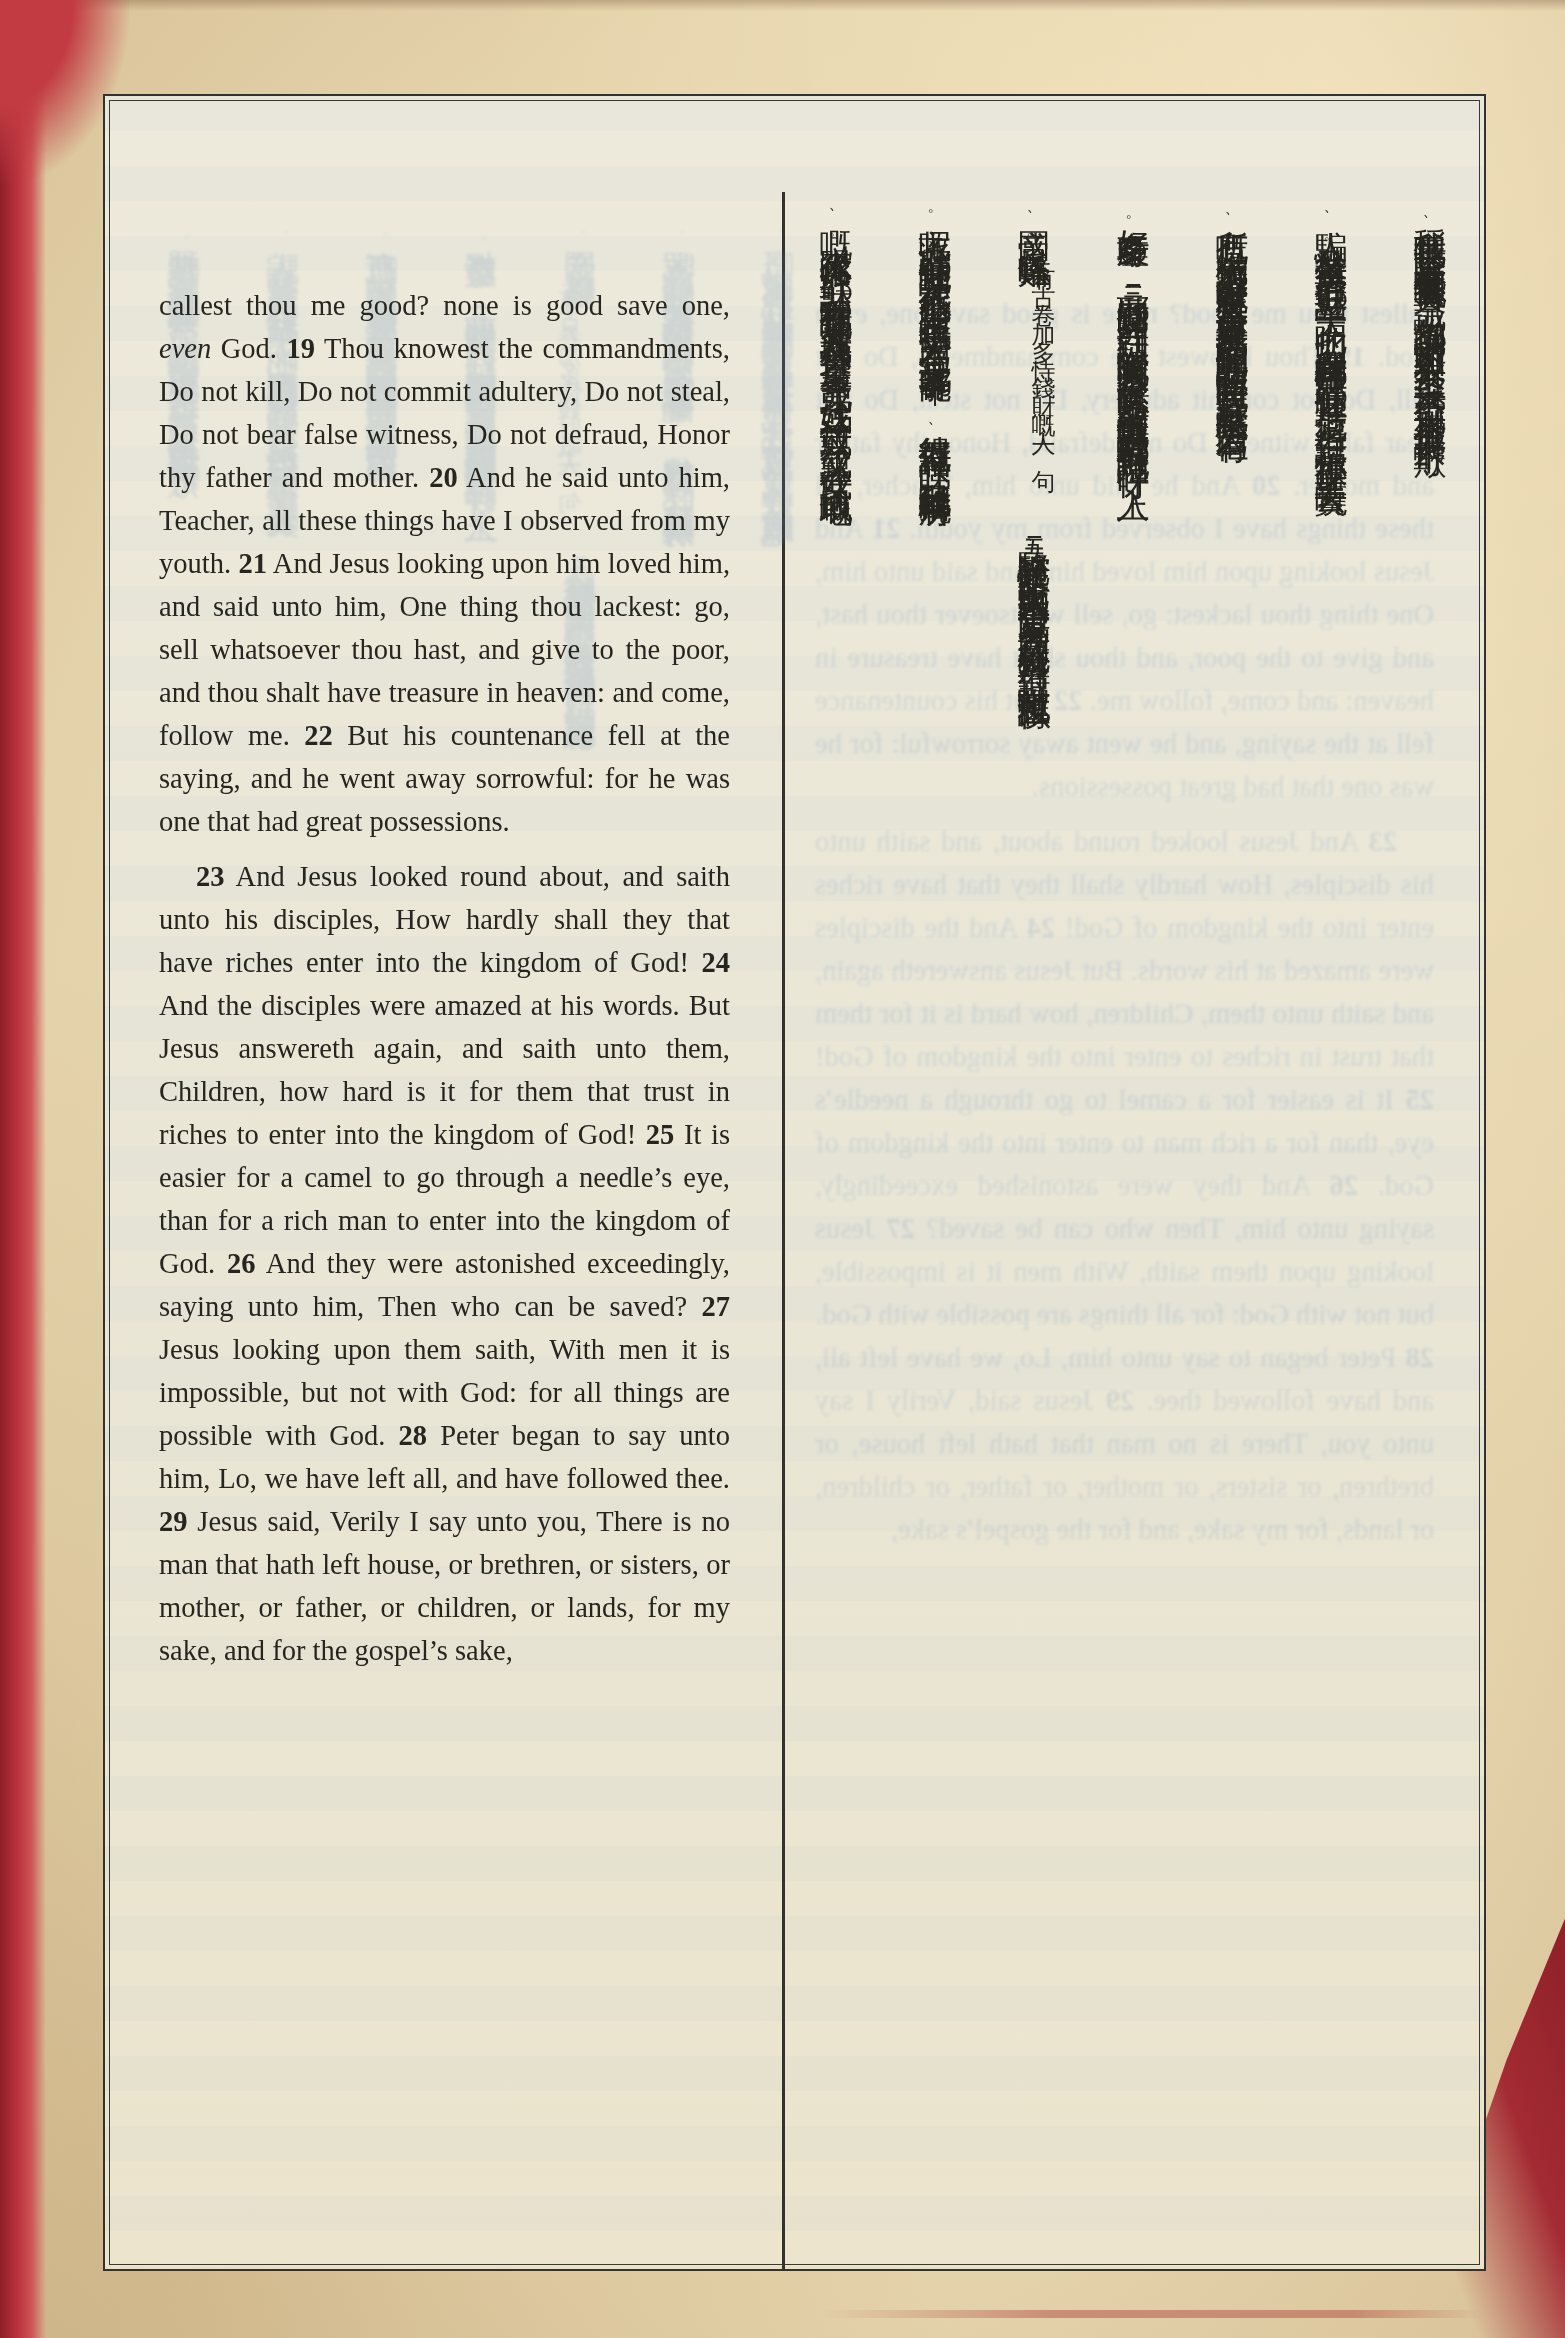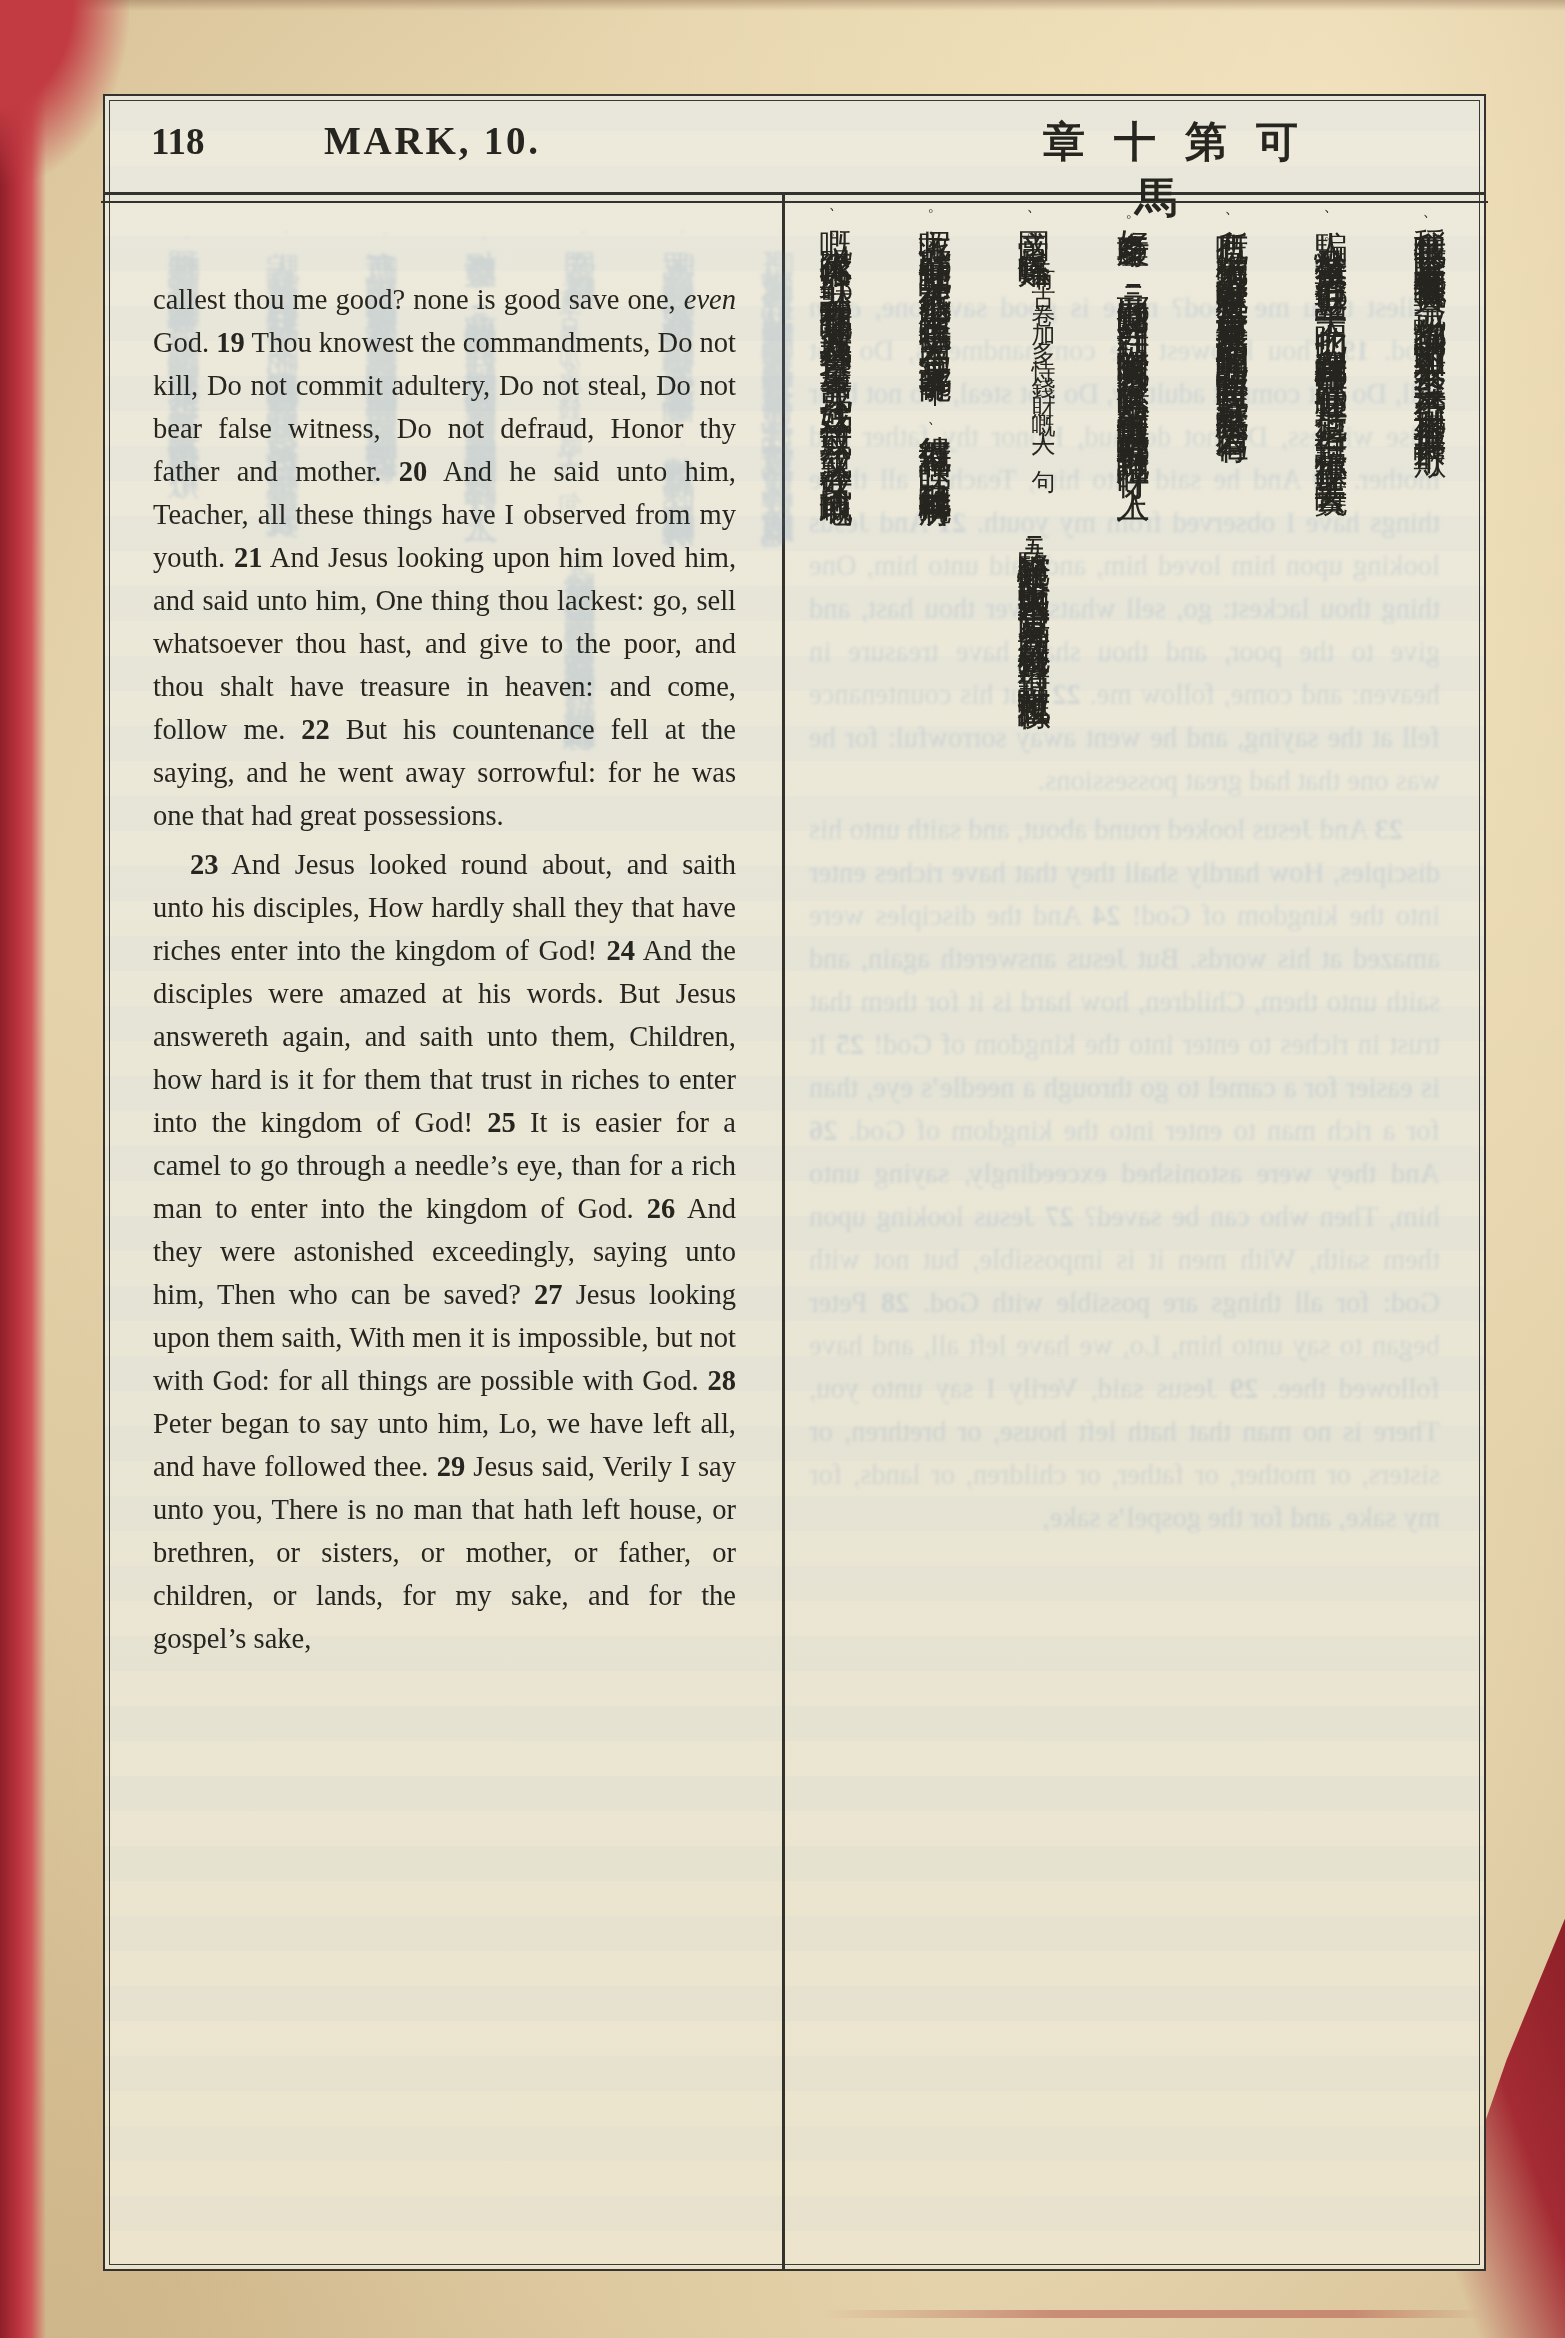--- a/index.html
+++ b/index.html
@@ -38,21 +38,21 @@
   .pageno{position:absolute;left:46px;top:24px;font-size:37px;font-weight:bold;color:#26251f;}
   .htitle-en{position:absolute;left:219px;top:22px;font-size:39px;font-weight:bold;letter-spacing:2.8px;color:#26251f;}
   .htitle-zh{position:absolute;left:882px;top:18.4px;width:367px;text-align:center;
     font-size:42px;font-weight:bold;letter-spacing:29px;text-indent:29px;color:#26251f;
     font-family:"DejaVu Serif", serif;}
 
   .divider{position:absolute;left:677px;top:96px;bottom:0;width:2.8px;background:#33322c;}
 
   .engflow{font-family:"Liberation Serif", serif;font-size:28.5px;line-height:43px;
     text-align:justify;color:#26251f;}
-  .engflow p{margin:6px;}
+  .engflow p{margin:12px;}
   .engflow p.indent{text-indent:37px;}
   #english-text{position:absolute;left:42px;top:176px;width:595px;z-index:2;}
 
   .zhflow{writing-mode:vertical-rl;font-family:"DejaVu Serif", serif;
     font-size:33px;letter-spacing:1.8px;color:#26251f;}
   #chinese-text{position:absolute;left:681px;top:108px;width:694px;height:1967px;z-index:2;}
   .ccol{line-height:99px;}
   .punct{font-size:16.5px;letter-spacing:0;}
   .verse{font-size:18.4px;letter-spacing:0.9px;font-weight:bold;}
   .note{display:inline-block;writing-mode:vertical-rl;height:275px;
@@ -71,25 +71,20 @@
 
 <div class="photo">
   <div class="edge-top"></div>
   <div class="edge-left"></div>
   <div class="corner-tl"></div>
   <div class="corner-br"></div>
   <div class="streak-bottom"></div>
 
   <div class="frame">
 
-    <div class="header">
-      <span class="pageno">118</span>
-      <span class="htitle-en">MARK, 10.</span>
-      <span class="htitle-zh">章十第可馬</span>
-    </div>
 
     <div class="divider"></div>
 
     <div id="st-left" class="showthrough zhflow">
         <div class="ccol">稱我良善呢<span class="punct">、</span>除曉上帝之外冇一個係良善嘅<span class="punct">。</span><span class="verse">十九</span>誡命<span class="punct">、</span>你都識得喇<span class="punct">、</span>即如不可殺人<span class="punct">、</span>不可姦淫<span class="punct">、</span>不可偷竊<span class="punct">、</span>不可作假見證<span class="punct">、</span>不可欺</div>
         <div class="ccol">騙人<span class="punct">、</span>又當孝敬父母<span class="punct">。</span><span class="verse">二十</span>佢對耶穌話<span class="punct">、</span>夫子<span class="punct">、</span>呢的一切<span class="punct">、</span>我自細時都守住咯<span class="punct">。</span><span class="verse">二一</span>耶穌睇住佢<span class="punct">、</span>就愛佢<span class="punct">、</span>對佢話<span class="punct">、</span>你重缺少一件<span class="punct">、</span>要去賣嘵</div>
         <div class="ccol">所有嘅<span class="punct">、</span>械來賙濟窮人<span class="punct">、</span>噉就有財寶在天上<span class="punct">、</span>而且重要來跟從我<span class="punct">。</span><span class="verse">二二</span>佢聽聞呢的說話<span class="punct">、</span>即時變嘵面色<span class="punct">、</span>就好憂愁去嘵<span class="punct">、</span>因為佢有</div>
         <div class="ccol">好多產業呀<span class="punct">。</span>○<span class="verse">二三</span>耶穌週圍睇吓<span class="punct">、</span>對門徒話<span class="punct">、</span>有錢財嘅人入上帝國<span class="punct">、</span>眞係難咯<span class="punct">。</span><span class="verse">二四</span>門徒驚奇佢嘅說話<span class="punct">。</span>耶穌再對佢哋話<span class="punct">、</span>仔呀<span class="punct">、</span>入上</div>
         <div class="ccol">帝國<span class="punct">、</span>眞係難咯<span class="punct">。</span><span class="note">有古卷加多恃錢財嘅人一句</span><span class="verse">二五</span>駱駝穿過針眼<span class="punct">、</span>比較財主人入上帝國<span class="punct">、</span>重容易呀<span class="punct">。</span><span class="verse">二六</span>門徒就格外驚奇<span class="punct">、</span>對佢話<span class="punct">、</span>噉就乜誰可以得</div>
         <div class="ccol">救呢<span class="punct">。</span><span class="verse">二七</span>耶穌睇住佢哋話<span class="punct">、</span>在人就係不能<span class="punct">、</span>但在上帝就唔係<span class="punct">、</span>因為在上帝<span class="punct">、</span>凡事都能呀<span class="punct">。</span><span class="verse">二八</span><span class="vdash"></span>彼得就對佢話<span class="punct">、</span>睇吓<span class="punct">、</span>我哋已經捨嘵所有</div>

